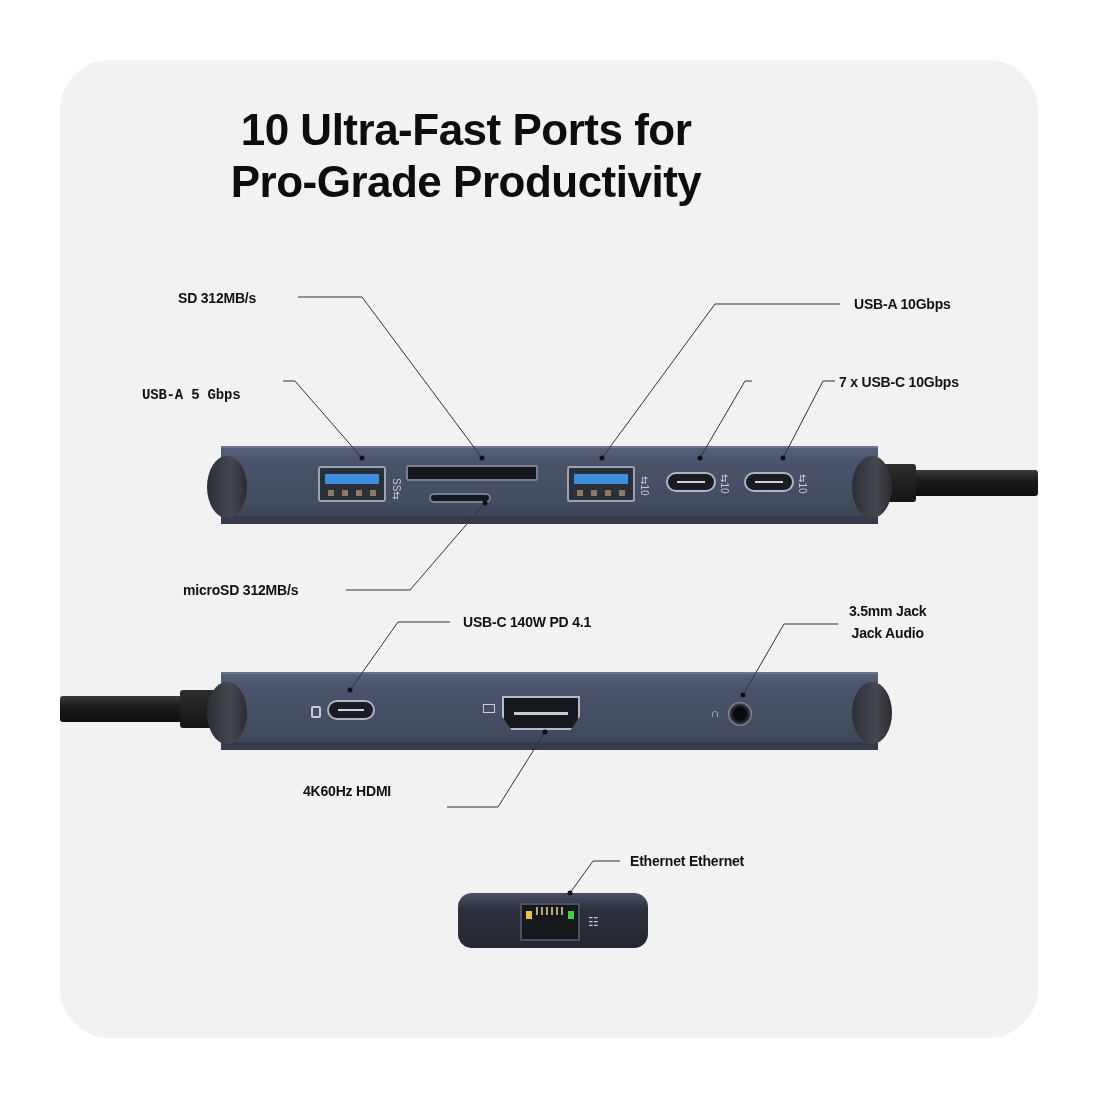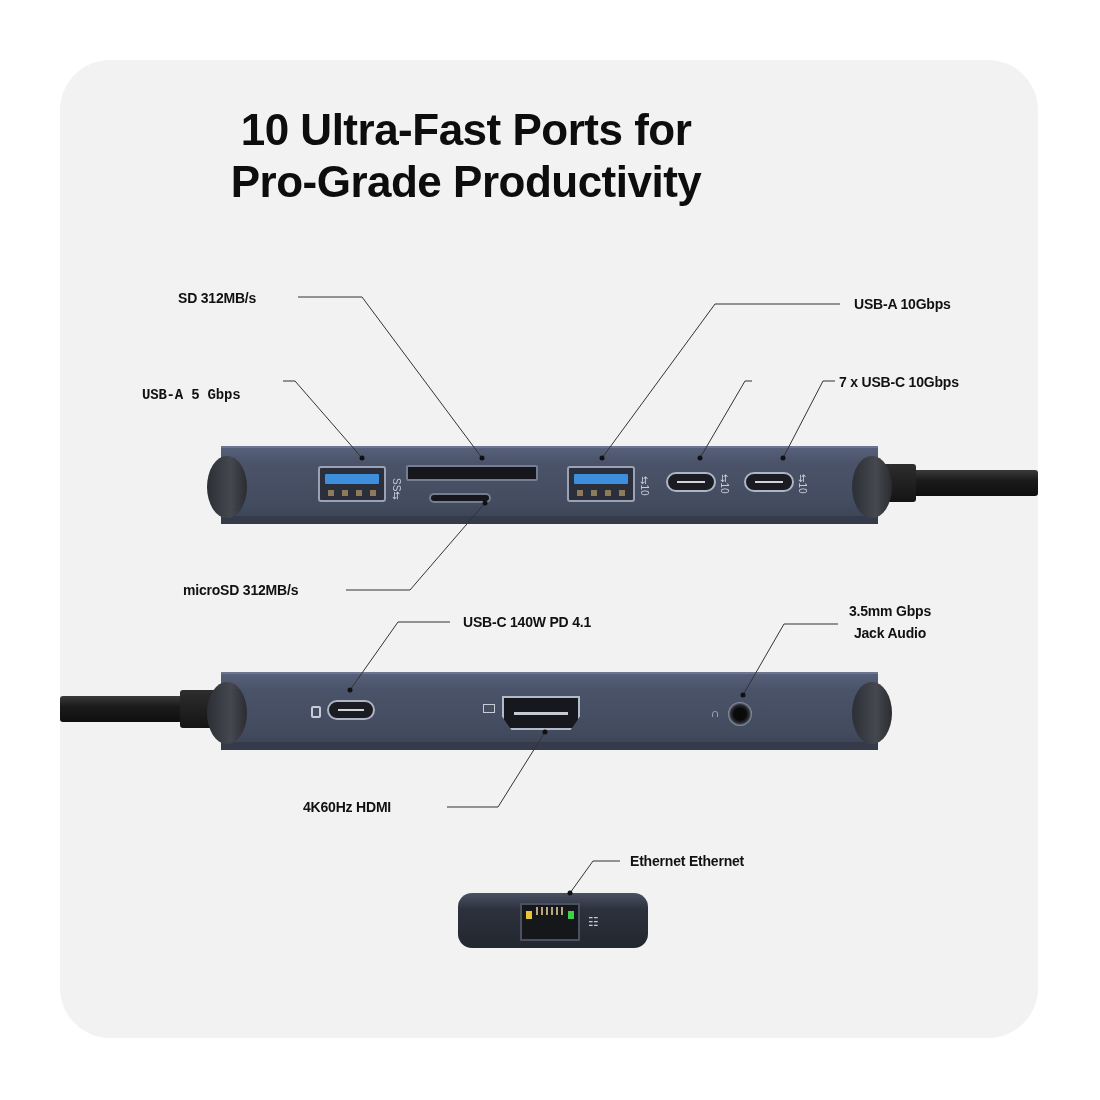--- a/index.html
+++ b/index.html
@@ -153,17 +153,17 @@
   </g>
 </svg>
 
 <div class="label" style="left:178px; top:287px;">SD 312MB/s</div>
 <div class="label" style="left:142px; top:384px;font-family:Liberation Mono, monospace;">USB-A 5 Gbps</div>
 <div class="label" style="left:854px; top:293px;">USB-A 10Gbps</div>
 <div class="label" style="left:839px; top:371px;">7 x USB-C 10Gbps</div>
 <div class="label" style="left:171px; top:579px;margin-left:12px;">microSD 312MB/s</div>
 <div class="label" style="left:463px; top:611px;">USB-C 140W PD 4.1</div>
 <div class="label" style="left:849px; top:600px; text-align:center; line-height:22px;">
-  <div>3.5mm Gbps</div>
+  <div>3.5mm Jack</div>
   <div>Jack Audio</div>
 </div>
-<div class="label" style="left:303px; top:796px;">4K60Hz HDMI</div>
+<div class="label" style="left:303px; top:780px;">4K60Hz HDMI</div>
 <div class="label" style="left:630px; top:850px;">Ethernet Ethernet</div>
 
 </body></html>

